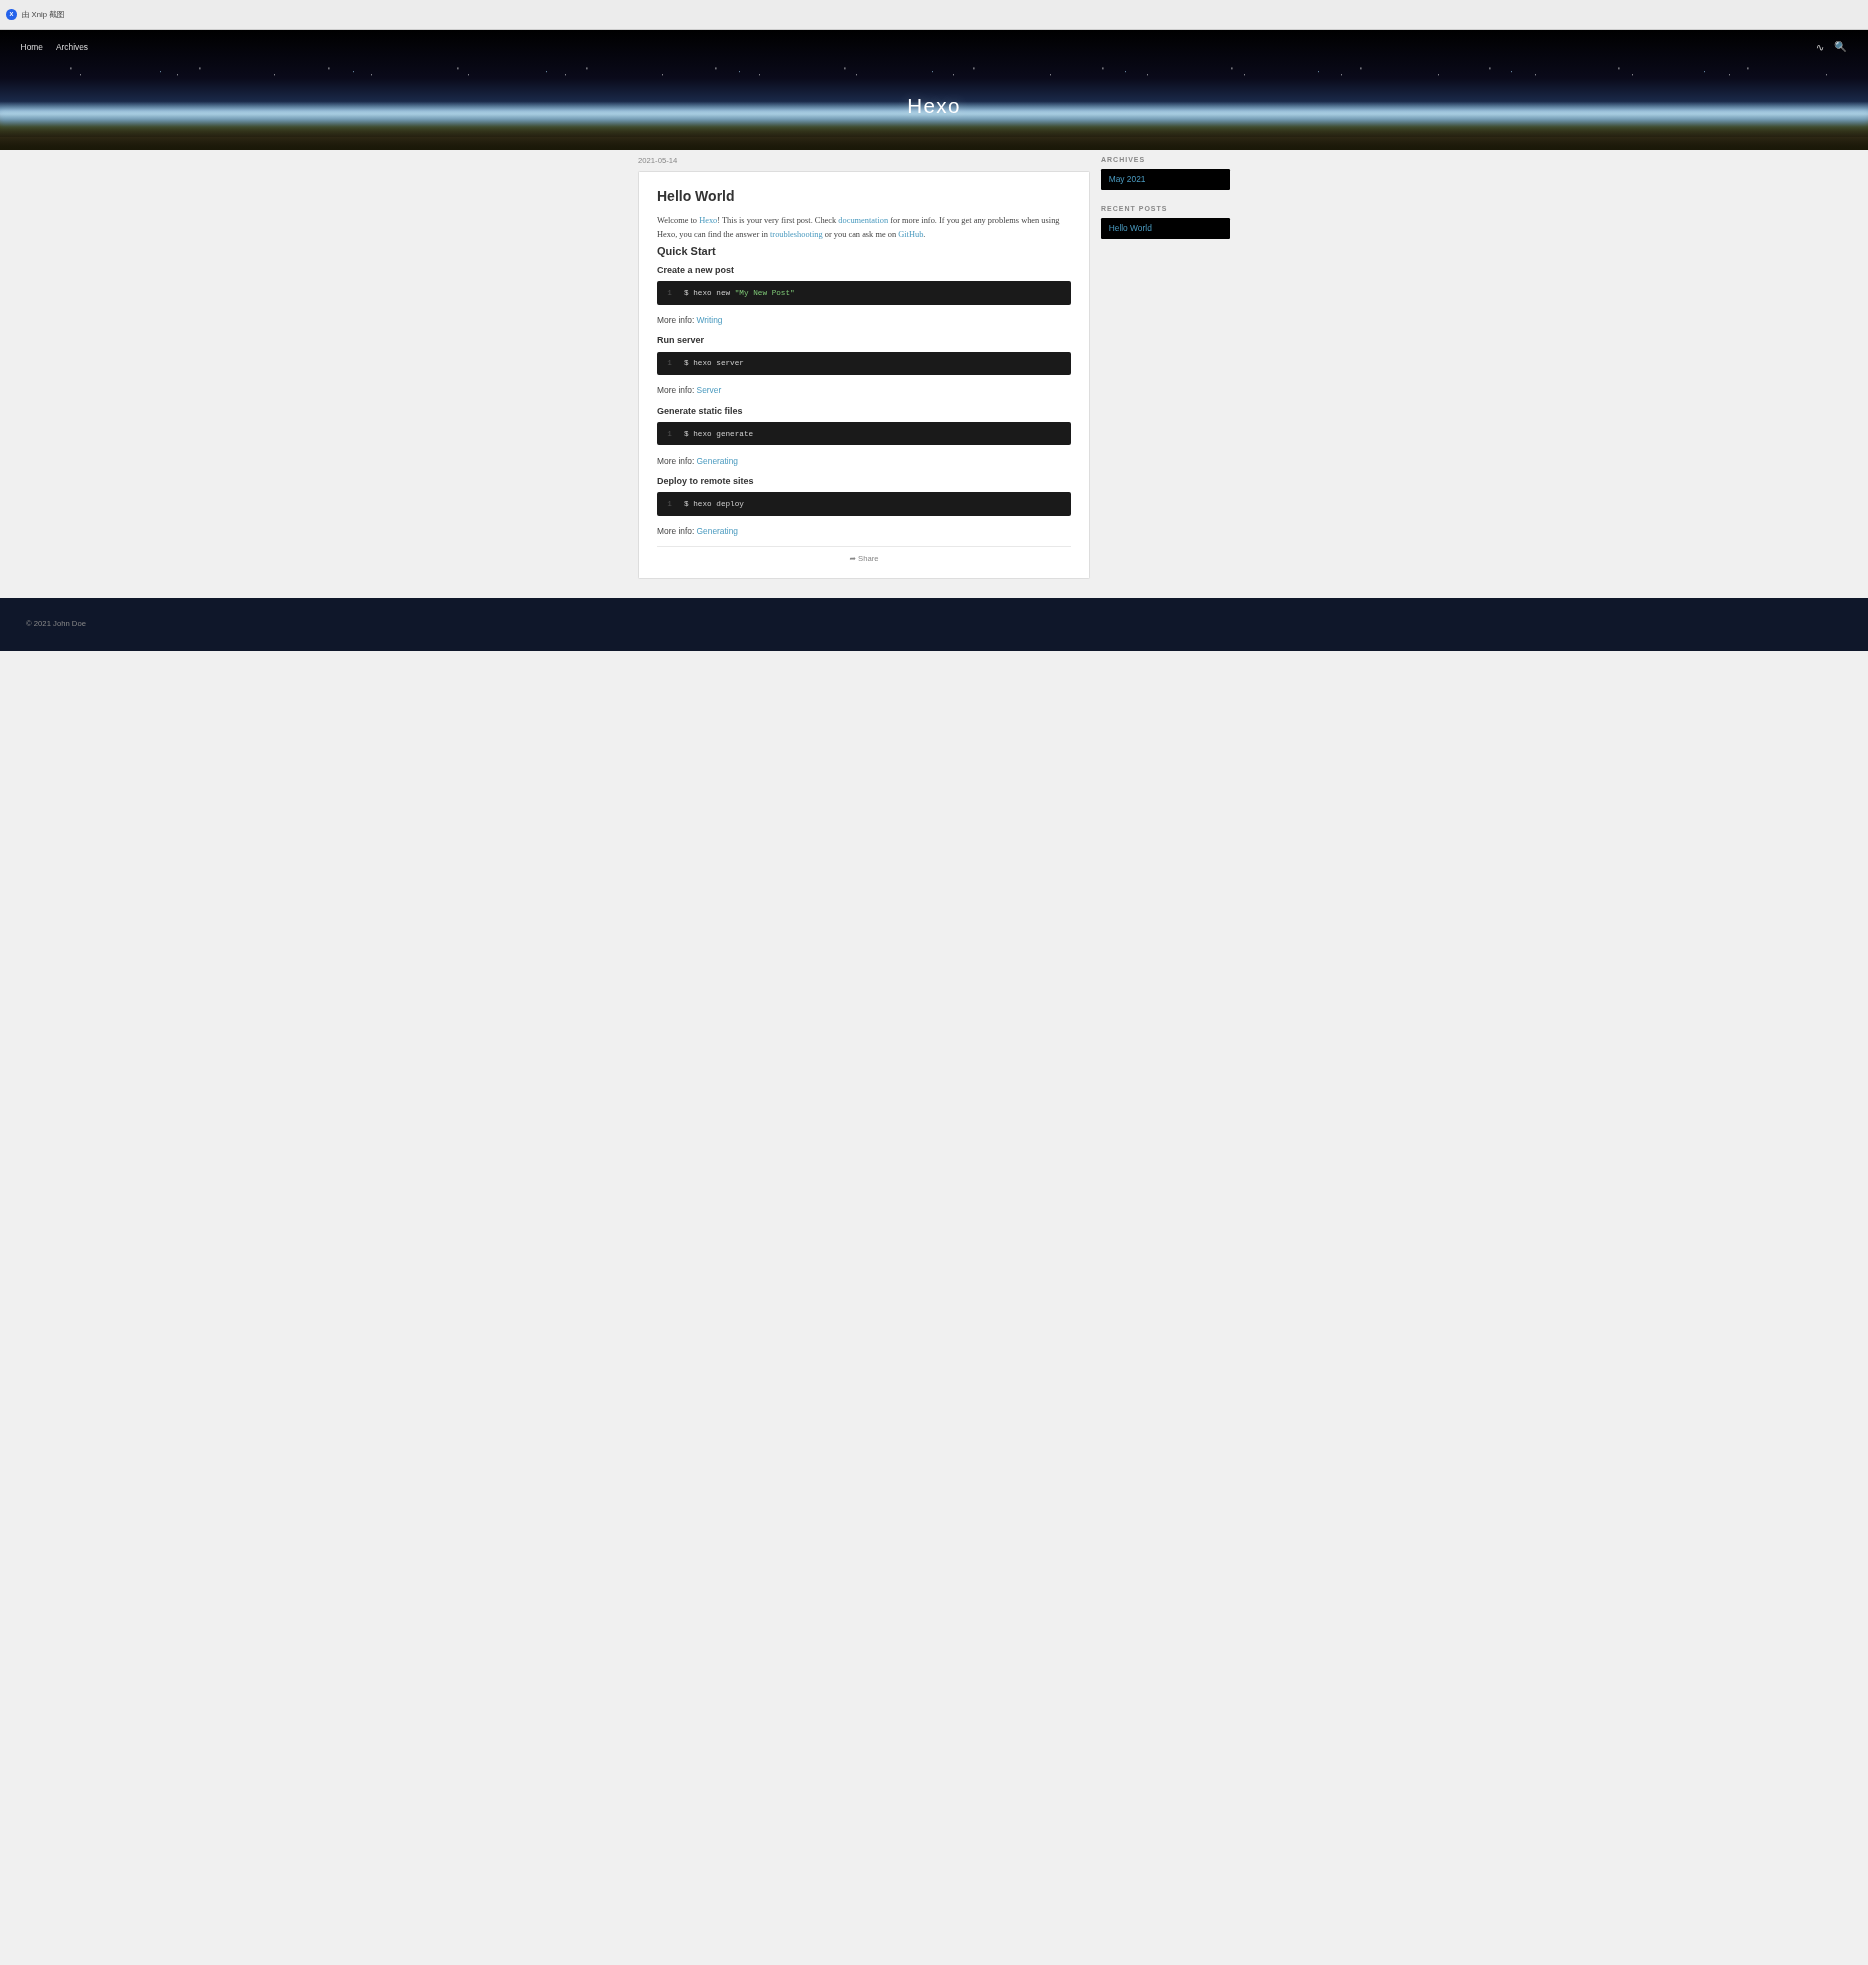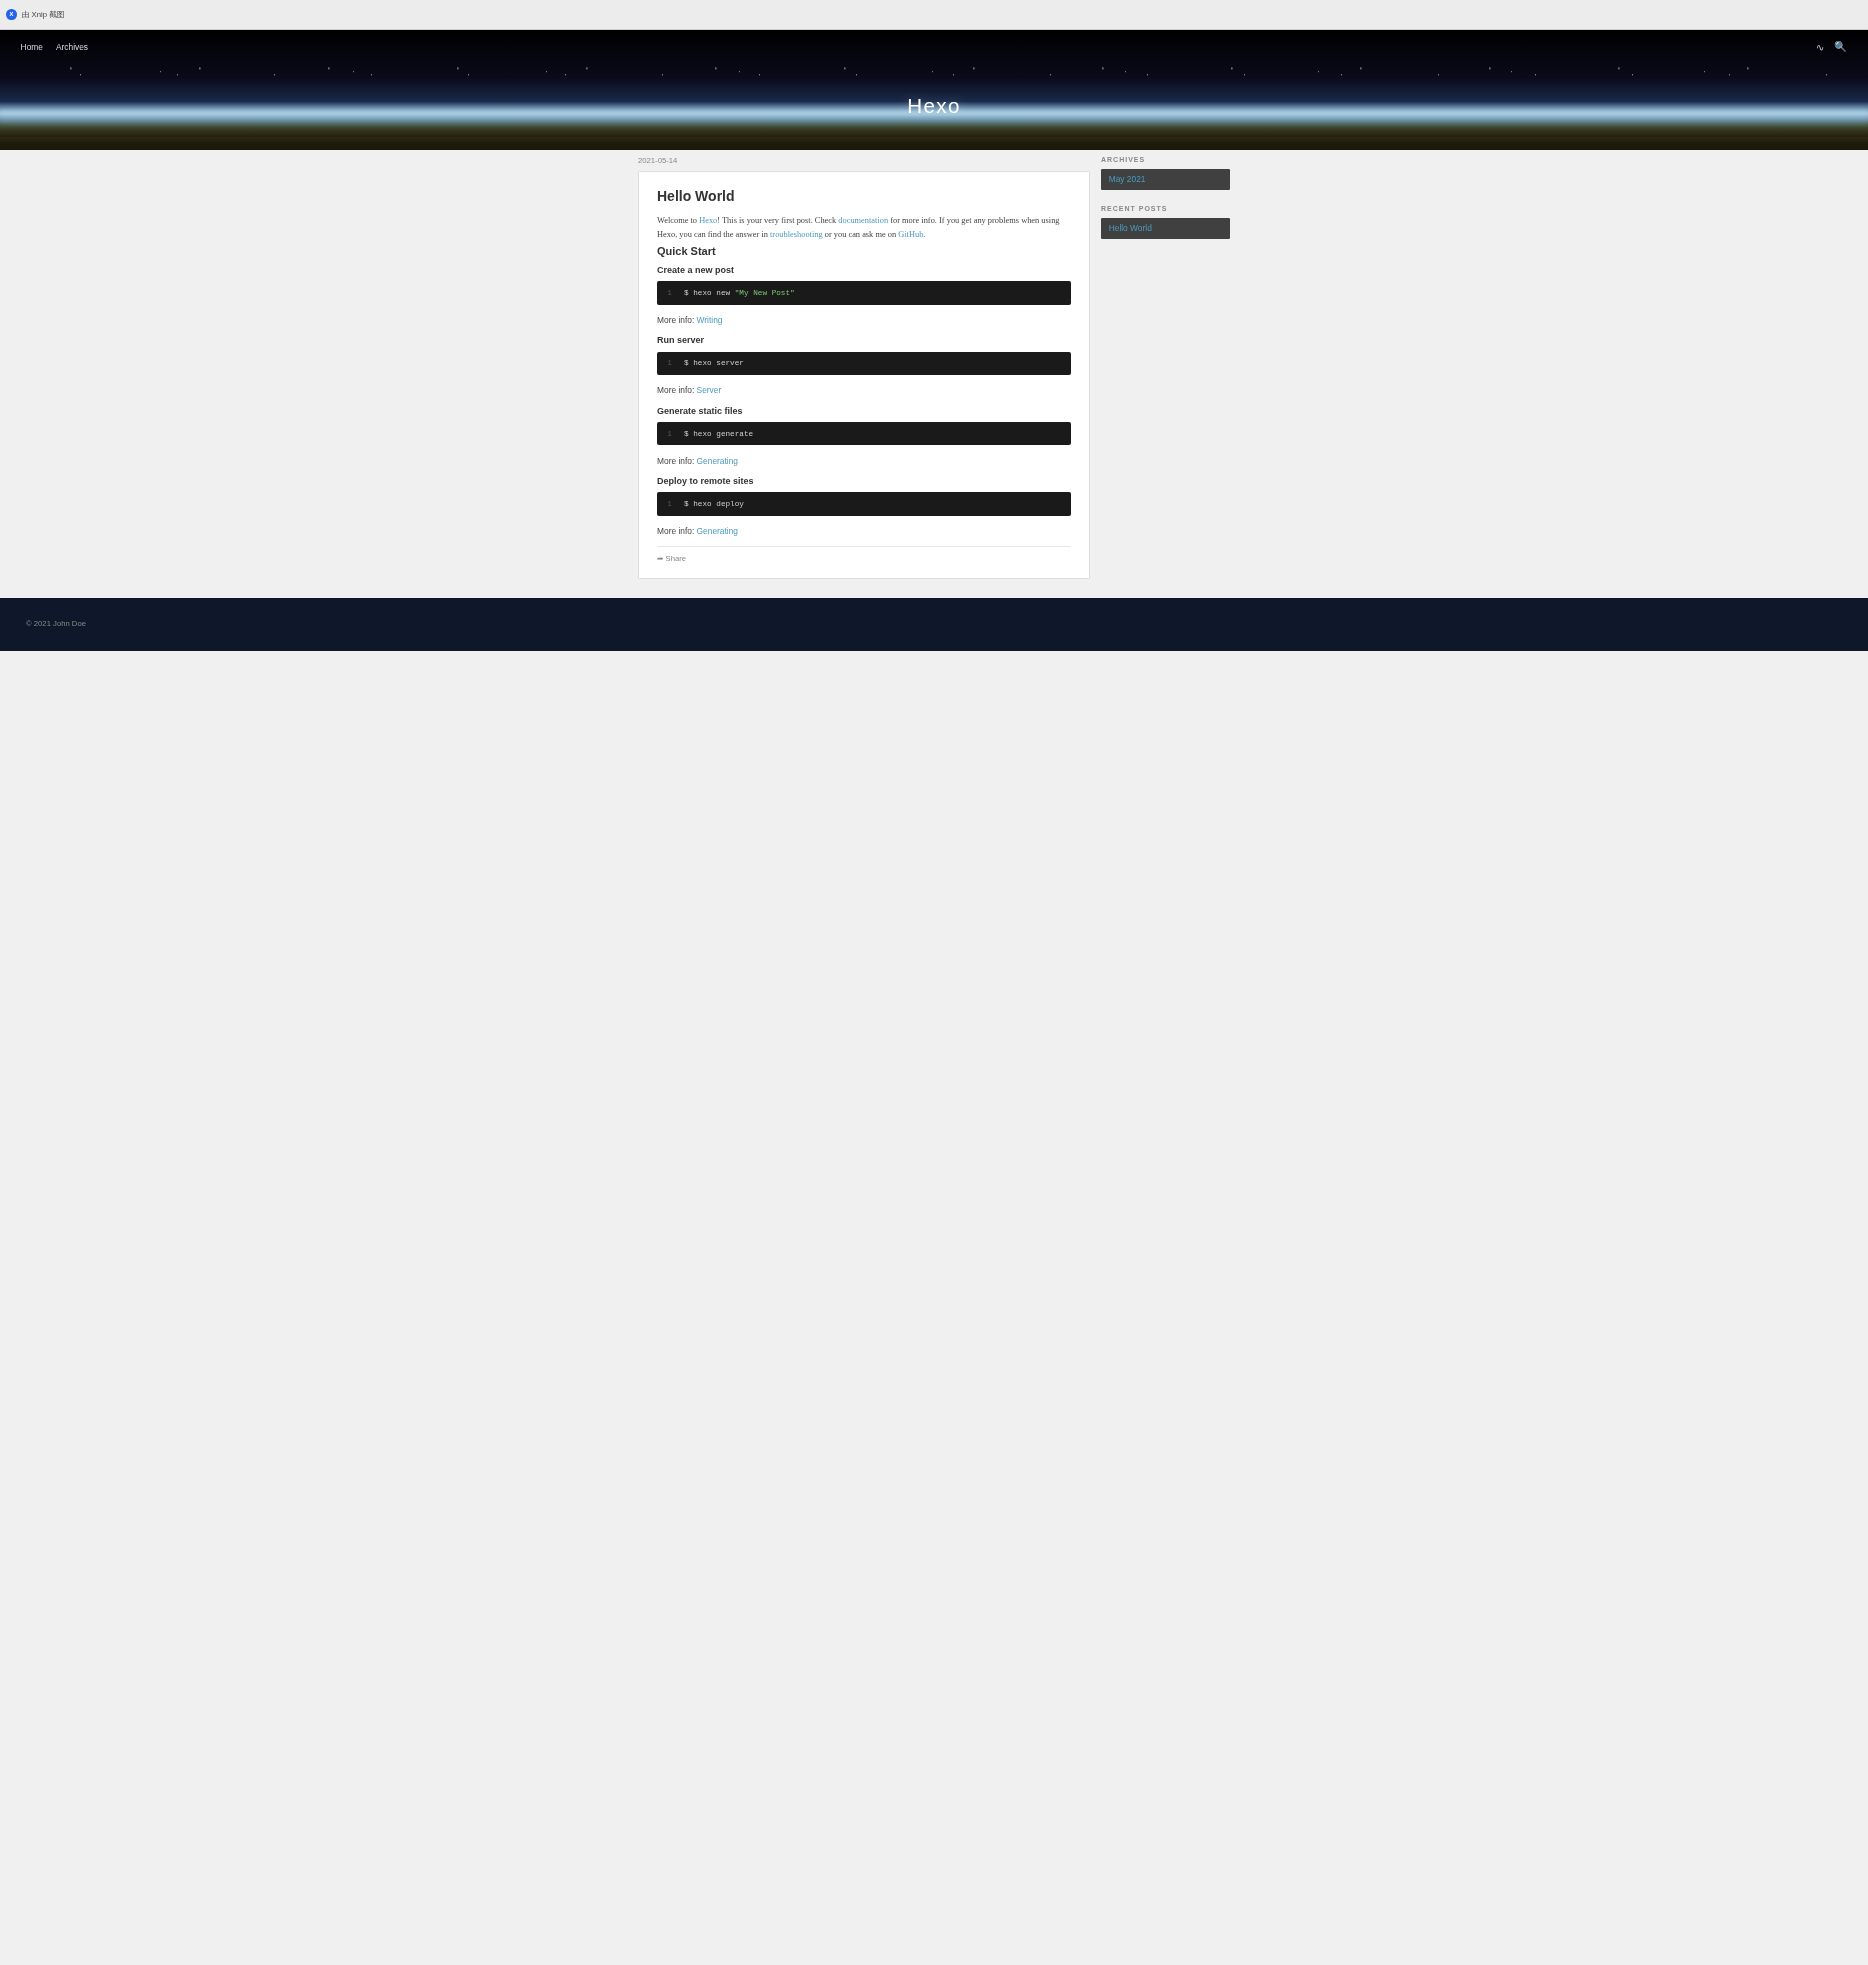--- a/index.html
+++ b/index.html
@@ -198,39 +198,39 @@
       margin-bottom: 10.3px;
     }
     .more-info a { color: #4a9abf; text-decoration: none; }
 
     .post-divider {
       border: none;
       border-top: 0.6px solid #e8e8e8;
       margin: 10.3px 0 6.4px;
     }
     .post-share {
-      text-align: left;
+      text-align: center;
       font-size: 7.7px;
       color: #888;
       cursor: pointer;
     }
 
     
     .sidebar { width: 129px; flex-shrink: 0; }
     .sidebar-section { margin-bottom: 15.4px; }
     .sidebar-heading {
       font-size: 7px;
       font-weight: bold;
       color: #888;
       letter-spacing: 1px;
       text-transform: uppercase;
       margin-bottom: 6.4px;
     }
     .sidebar-item {
-      background: #404040;
+      background: #000000;
       border-radius: 1.3px;
       padding: 5.1px 7.7px;
       margin-bottom: 2.6px;
       cursor: pointer;
     }
     .sidebar-item a {
       color: #4a9abf;
       text-decoration: none;
       font-size: 8.4px;
     }

